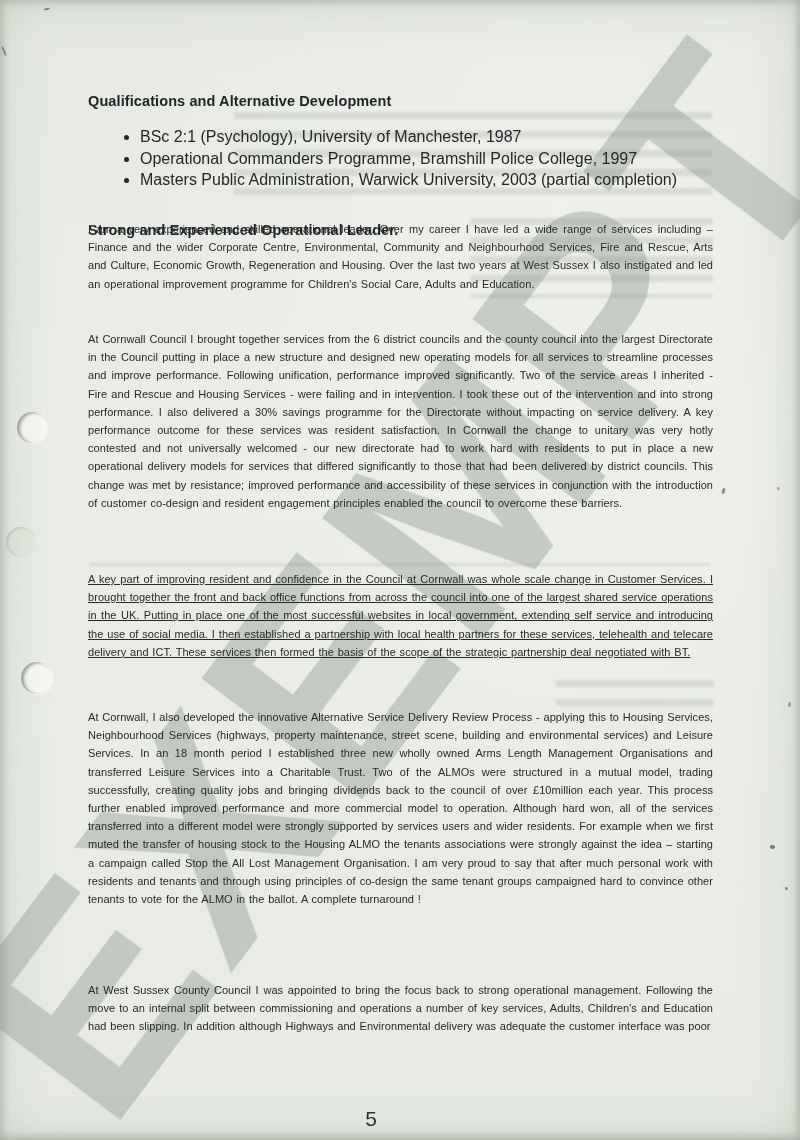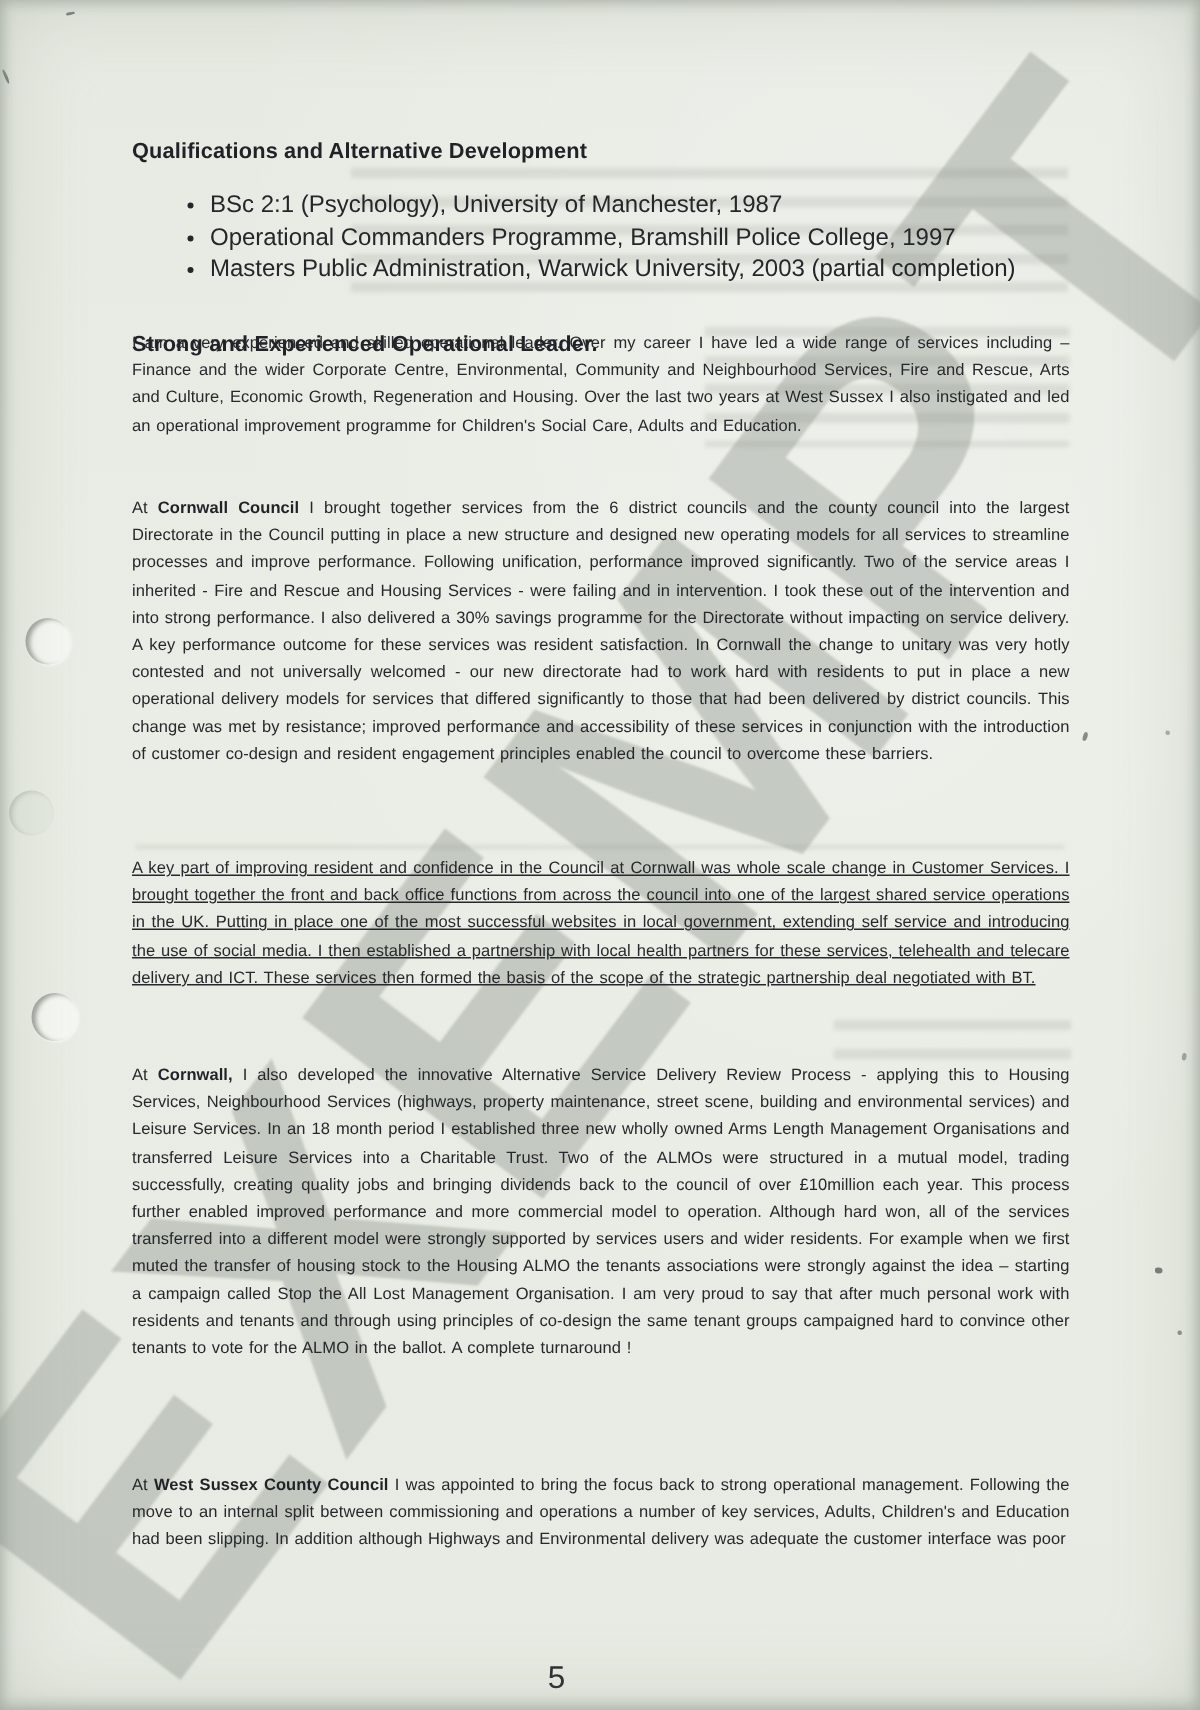--- a/index.html
+++ b/index.html
@@ -58,21 +58,21 @@
   
   .content{position:absolute;left:88px;top:93px;width:625px;z-index:2;}
   .sec{position:absolute;left:0;width:100%;margin:0;}
   .doc-heading{font-size:14.5px;font-weight:700;color:#1f2226;letter-spacing:0.1px;}
   .doc-list{list-style:disc outside;padding-left:52px;margin:0;}
   .doc-list li{font-size:16px;line-height:21.6px;color:#24262a;}
   .doc-para{
     font-size:11px;line-height:18.2px;text-align:justify;color:#26282c;
     letter-spacing:0.05px;word-spacing:0.06em;
   }
-  .doc-para strong{font-weight:700;color:#1f2226;}
+  .doc-para strong{font-weight:400;color:#1f2226;}
   .sec-0{top:0;}
   .sec-1{top:33px;}
   .sec-2{top:113px;margin-top:16px;}
   .sec-3{top:127px;}
   .sec-4{top:237px;}
   .sec-5{top:477px;text-decoration:underline;}
   .sec-6{top:615px;}
   .sec-7{top:888px;}
   
   .page-number{

